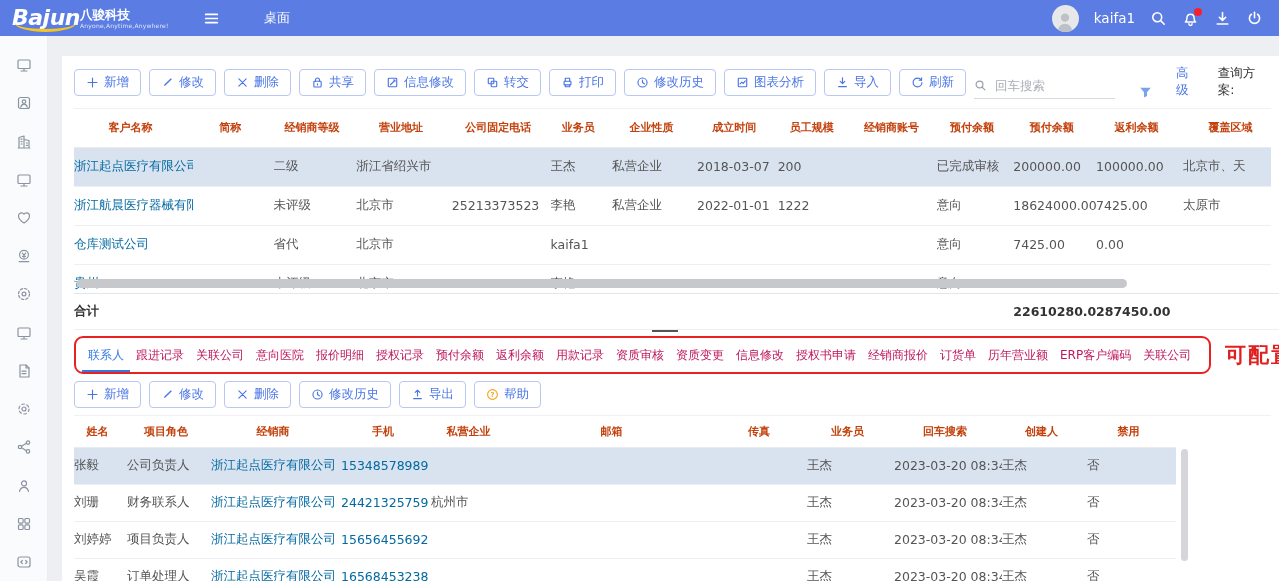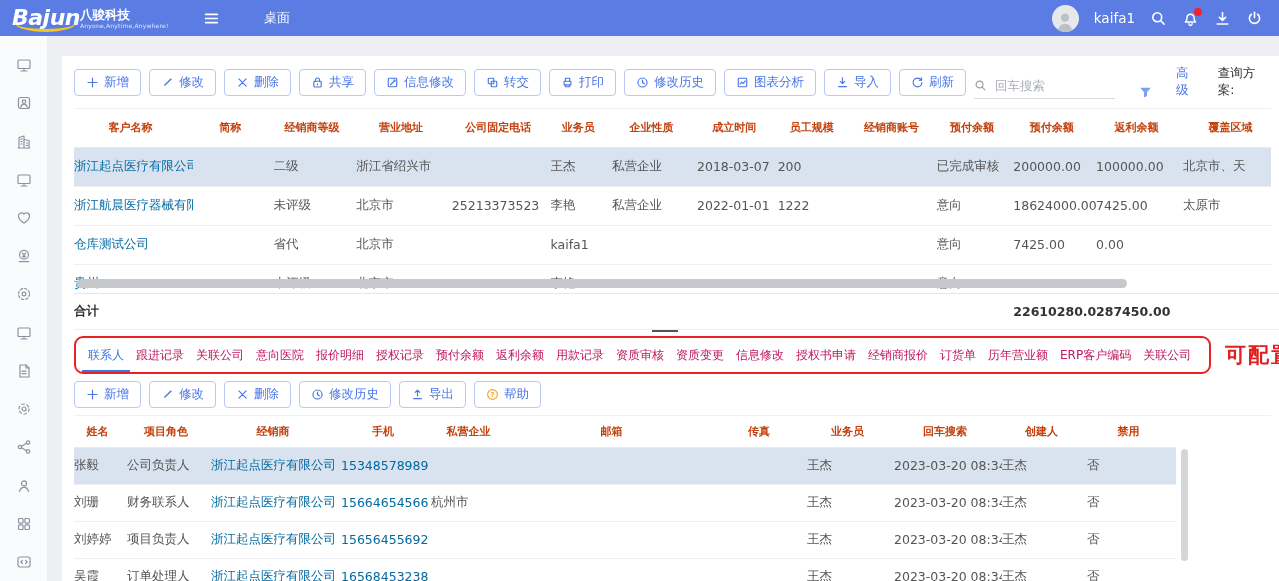--- a/index.html
+++ b/index.html
@@ -611,21 +611,21 @@
                 <td></td>
                 <td>王杰</td>
                 <td>2023-03-20 08:34</td>
                 <td>王杰</td>
                 <td>否</td>
               </tr>
               <tr>
                 <td>刘珊</td>
                 <td>财务联系人</td>
                 <td><span class="link">浙江起点医疗有限公司</span></td>
-                <td><span class="link">15664654566</span></td>
+                <td><span class="link">24421325759</span></td>
                 <td>杭州市</td>
                 <td></td>
                 <td></td>
                 <td>王杰</td>
                 <td>2023-03-20 08:34</td>
                 <td>王杰</td>
                 <td>否</td>
               </tr>
               <tr>
                 <td>刘婷婷</td>

